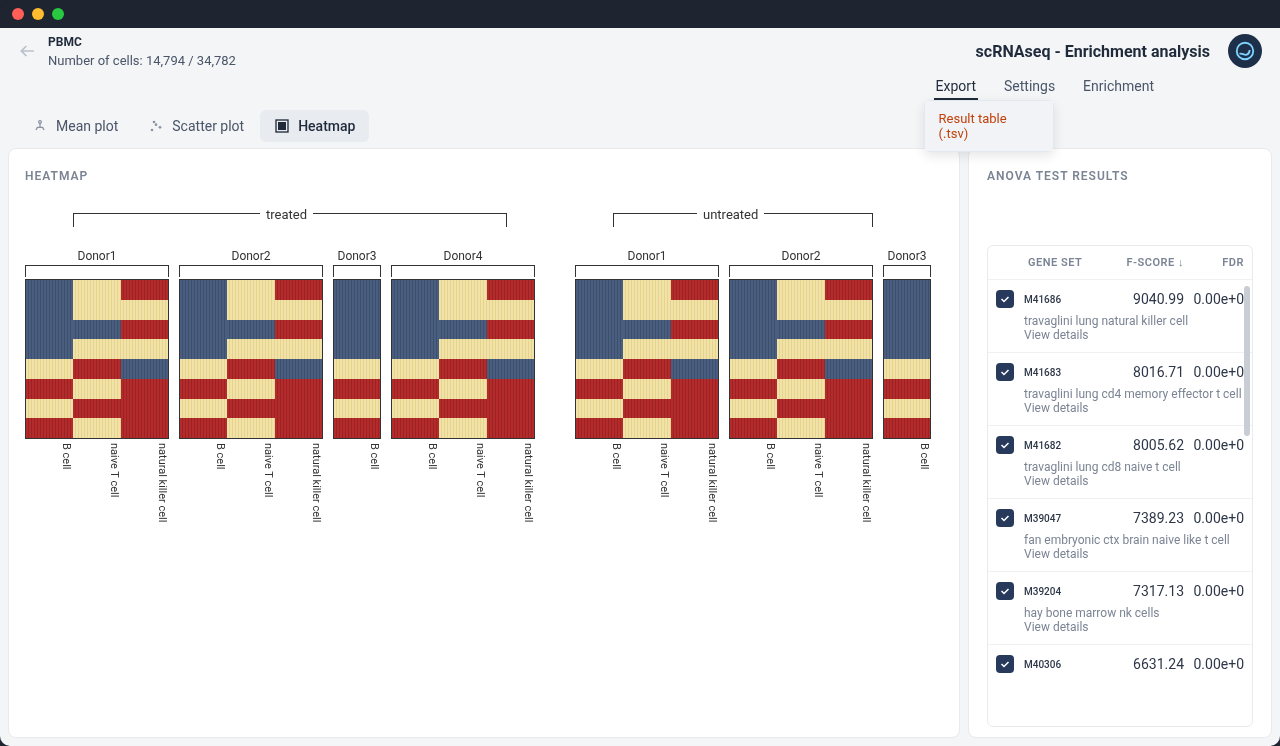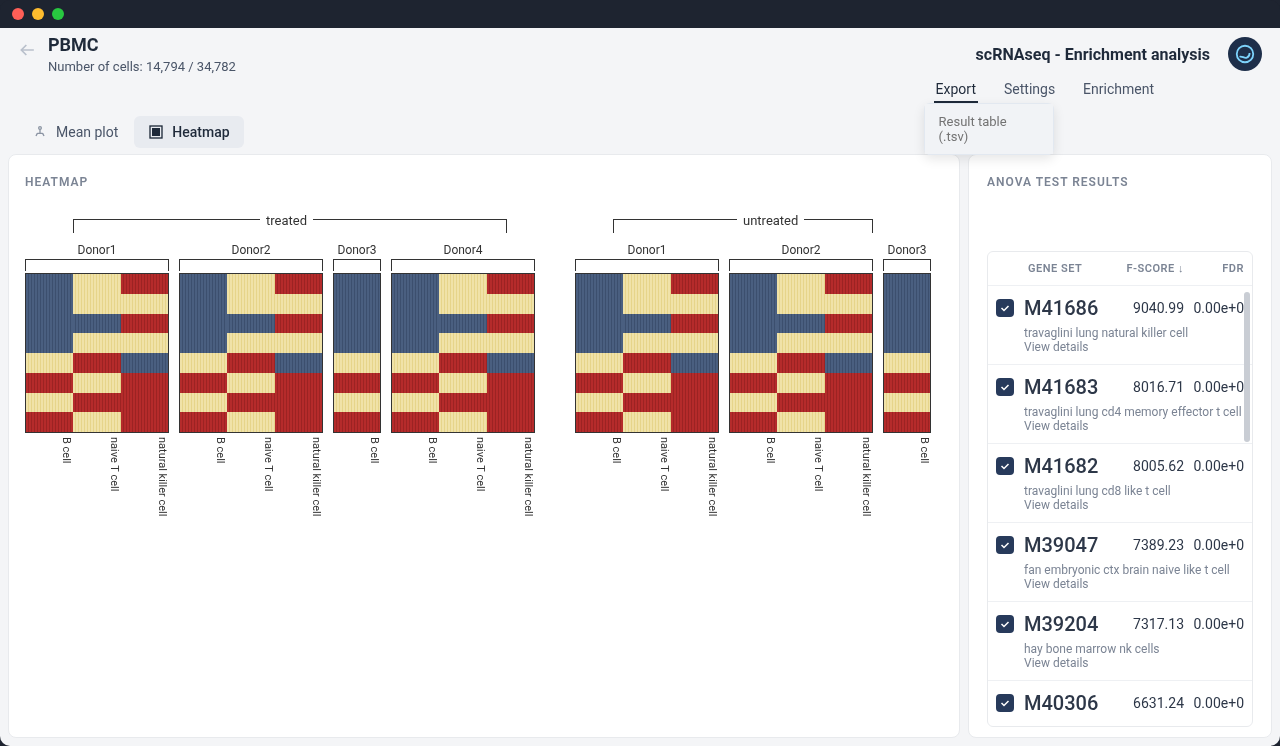--- a/index.html
+++ b/index.html
@@ -7,45 +7,45 @@
   .window { width: 1280px; height: 746px; background: #1e2430; border-radius: 10px; overflow: hidden; display: flex; flex-direction: column; }
   .titlebar { height: 28px; background: #1e2430; display: flex; align-items: center; padding: 0 12px; gap: 8px; }
   .tldot { width: 12px; height: 12px; border-radius: 50%; }
   .tldot.red { background: #ff5f57; }
   .tldot.yellow { background: #febc2e; }
   .tldot.green { background: #28c840; }
   .app { flex: 1; background: #f4f5f7; display: flex; flex-direction: column; position: relative; }
   .header { display: flex; align-items: center; justify-content: space-between; padding: 6px 18px 0 18px; }
   .header-left { display: flex; align-items: flex-start; gap: 10px; }
   .back-arrow { color: #b9c0cc; font-size: 20px; margin-top: 6px; cursor: pointer; }
-  .title-block h1 { font-size: 18px; font-weight: 700; color: #1f2a3a; }
+  .title-block h1 { font-size: 12px; font-weight: 700; color: #1f2a3a; }
   .title-block .sub { font-size: 13px; color: #4a5568; margin-top: 4px; }
   .header-right { display: flex; align-items: center; gap: 18px; position: relative; }
   .app-title { font-size: 16px; font-weight: 700; color: #1f2a3a; }
   .logo { width: 34px; height: 34px; border-radius: 50%; background: #1e2f4a; display: flex; align-items: center; justify-content: center; }
   .logo svg { width: 22px; height: 22px; }
   .tabs { display: flex; gap: 24px; position: absolute; right: 0; top: 32px; padding-right: 54px; }
   .tab { font-size: 14px; color: #4a5568; cursor: pointer; padding: 4px 2px; }
   .tab.active { color: #1f2a3a; border-bottom: 2px solid #1f2a3a; }
   .dropdown { position: absolute; top: 26px; left: -10px; background: #fff; border: 1px solid #e2e8f0; border-radius: 6px; box-shadow: 0 4px 12px rgba(0,0,0,0.1); min-width: 130px; z-index: 10; }
-  .dropdown-item { padding: 10px 14px; font-size: 13px; color: #737373; cursor: pointer; }
+  .dropdown-item { padding: 10px 14px; font-size: 13px; color: #c2410c; cursor: pointer; }
   .dropdown-item:hover, .dropdown-item.hovered { background: #f1f3f6; }
   .view-toggle { display: flex; gap: 2px; padding: 6px 18px; }
   .vt-btn { display: flex; align-items: center; gap: 8px; padding: 8px 14px; border-radius: 6px; cursor: pointer; color: #4a5568; font-size: 14px; }
   .vt-btn.active { background: #e8ebf0; color: #1f2a3a; font-weight: 500; }
   .vt-icon { width: 16px; height: 16px; display: inline-flex; align-items: center; justify-content: center; color: #8b94a3; }
   .vt-btn.active .vt-icon { color: #1f2a3a; }
   .content { flex: 1; display: flex; padding: 0 8px 8px 8px; gap: 0; overflow: hidden; }
   .panel { background: #fff; border-radius: 8px; border: 1px solid #e8eaed; }
   .left-panel { flex: 1; padding: 20px 16px; display: flex; flex-direction: column; overflow: hidden; }
   .panel-title { font-size: 12px; letter-spacing: 1px; color: #7b8494; font-weight: 600; margin-bottom: 30px; }
   .heatmap-wrap { position: relative; }
   .cond-bracket { position: absolute; top: 0; height: 14px; border: 1px solid #333; border-bottom: none; }
   .cond-label { position: absolute; top: -6px; background: #fff; font-size: 13px; color: #333; padding: 0 6px; }
-  .donor-row { display: flex; gap: 10px; margin-top: 24px; }
+  .donor-row { display: flex; gap: 10px; margin-top: 36px; }
   .donor { display: flex; flex-direction: column; align-items: center; }
   .donor-bracket { width: 100%; height: 12px; border: 1px solid #333; border-bottom: none; margin-bottom: 2px; }
   .donor-label { font-size: 12px; color: #333; margin-bottom: 2px; }
   .hm { display: flex; gap: 0; border: 1px solid #333; background: #333; }
   .hm-col { display: flex; flex-direction: column; }
   .hm-cell { flex: 1; position: relative; overflow: hidden; }
   .celltype-labels { display: flex; margin-top: 4px; }
   .ct-label { font-size: 11px; writing-mode: vertical-rl; color: #333; height: 100px; }
   .right-panel { width: 304px; margin-left: 8px; padding: 20px 18px 10px 18px; display: flex; flex-direction: column; overflow: hidden; }
   .filters { display: flex; gap: 10px; margin: 14px 0 18px 0; }
@@ -55,21 +55,21 @@
   .filter-input .op { color: #4a5568; font-size: 14px; }
   .filter-input input { border: none; outline: none; font-size: 14px; width: 100%; color: #2d3748; background: transparent; }
   .table { flex: 1; border: 1px solid #e8eaed; border-radius: 6px; overflow-y: auto; position: relative; }
   .thead { display: grid; grid-template-columns: 28px 1fr 70px 60px; padding: 10px 8px; font-size: 11px; color: #7b8494; font-weight: 600; letter-spacing: 0.5px; }
   .thead .c2 { padding-left: 4px; }
   .thead .c3, .thead .c4 { text-align: right; }
   .trow { border-top: 1px solid #eef0f3; padding: 10px 8px 10px 8px; }
   .trow-main { display: grid; grid-template-columns: 28px 1fr 70px 60px; align-items: center; }
   .cb { width: 18px; height: 18px; border-radius: 4px; background: #273a5b; display: flex; align-items: center; justify-content: center; cursor: pointer; }
   .cb svg { width: 12px; height: 12px; stroke: #fff; stroke-width: 3; fill: none; }
-  .geneset { font-size: 20px; color: #2d3748; font-weight: 500; }
+  .geneset { font-size: 10px; color: #2d3748; font-weight: 500; }
   .fscore, .fdr { font-size: 14px; color: #2d3748; text-align: right; }
   .desc { font-size: 12px; color: #7b8494; margin: 6px 0 0 28px; }
   .view-details { font-size: 12px; color: #7b8494; margin: 0 0 0 28px; cursor: pointer; }
   .scrollbar-track { position: absolute; right: 2px; top: 40px; bottom: 10px; width: 6px; }
   .scrollbar-thumb { width: 6px; height: 150px; background: #c9cdd4; border-radius: 3px; }
 </style>
 </head>
 <body>
 
 <div class="window">
@@ -119,39 +119,50 @@
     <div class="view-toggle" style="margin-top:36px">
       <div class="vt-btn">
         <span class="vt-icon">
             <svg width="16" height="16" viewBox="0 0 24 24" fill="none" stroke="currentColor" stroke-width="2">
               <circle cx="12" cy="6" r="2"></circle>
               <path d="M12 8v6m-4 0h8m-8 0l-2 4m10-4l2 4"></path>
             </svg>
           </span>
         <span>Mean plot</span>
       </div>
+      <div class="vt-btn">
+        <span class="vt-icon">
+            <svg width="16" height="16" viewBox="0 0 24 24" fill="currentColor">
+              <circle cx="6" cy="18" r="2"></circle>
+              <circle cx="12" cy="10" r="2"></circle>
+              <circle cx="18" cy="14" r="2"></circle>
+              <circle cx="9" cy="6" r="2"></circle>
+            </svg>
+          </span>
+        <span>Scatter plot</span>
+      </div>
       <div class="vt-btn active">
         <span class="vt-icon">
             <svg width="16" height="16" viewBox="0 0 24 24" fill="none" stroke="currentColor" stroke-width="2">
               <rect x="3" y="3" width="18" height="18"></rect>
               <rect x="7" y="7" width="10" height="10" fill="currentColor"></rect>
             </svg>
           </span>
         <span>Heatmap</span>
       </div>
     </div>
 
     <div class="content">
       <div class="panel left-panel">
         <div class="panel-title">HEATMAP</div>
         <div class="heatmap-wrap" id="heatmap-wrap">
             <div class="cond-bracket" style="left: 48px; width: 434px;"></div>
             <div class="cond-label" style="left: 235px;">treated</div>
             <div class="cond-bracket" style="left: 588px; width: 260px;"></div>
-            <div class="cond-label" style="left: 712px;">untreated</div>
+            <div class="cond-label" style="left: 672px;">untreated</div>
             <div class="donor-row">
               <div class="donor" style="width: 144px;">
                 <div class="donor-label">Donor1</div>
                 <div class="donor-bracket"></div>
                 <div class="hm" style="width: 144px; height: 160px;">
                   <div class="hm-col" style="width: 48px;">
                     <div class="hm-cell" style="background: repeating-linear-gradient(90deg, rgb(74, 95, 128) 0px, rgb(74, 95, 128) 2px, rgb(60, 79, 110) 2px, rgb(60, 79, 110) 3px);"></div>
                     <div class="hm-cell" style="background: repeating-linear-gradient(90deg, rgb(74, 95, 128) 0px, rgb(74, 95, 128) 2px, rgb(60, 79, 110) 2px, rgb(60, 79, 110) 3px);"></div>
                     <div class="hm-cell" style="background: repeating-linear-gradient(90deg, rgb(74, 95, 128) 0px, rgb(74, 95, 128) 2px, rgb(60, 79, 110) 2px, rgb(60, 79, 110) 3px);"></div>
                     <div class="hm-cell" style="background: repeating-linear-gradient(90deg, rgb(74, 95, 128) 0px, rgb(74, 95, 128) 2px, rgb(60, 79, 110) 2px, rgb(60, 79, 110) 3px);"></div>
@@ -439,21 +450,21 @@
     <div class="trow-main">
       <div class="cb">
                     <svg viewBox="0 0 24 24">
                       <polyline points="5 12 10 17 19 8"></polyline>
                     </svg>
                   </div>
       <div class="geneset">M41682</div>
       <div class="fscore">8005.62</div>
       <div class="fdr">0.00e+0</div>
     </div>
-    <div class="desc">travaglini lung cd8 like t cell</div>
+    <div class="desc">travaglini lung cd8 naive t cell</div>
     <div class="view-details">View details</div>
   </div>
               <div class="trow">
     <div class="trow-main">
       <div class="cb">
                     <svg viewBox="0 0 24 24">
                       <polyline points="5 12 10 17 19 8"></polyline>
                     </svg>
                   </div>
       <div class="geneset">M39047</div>

